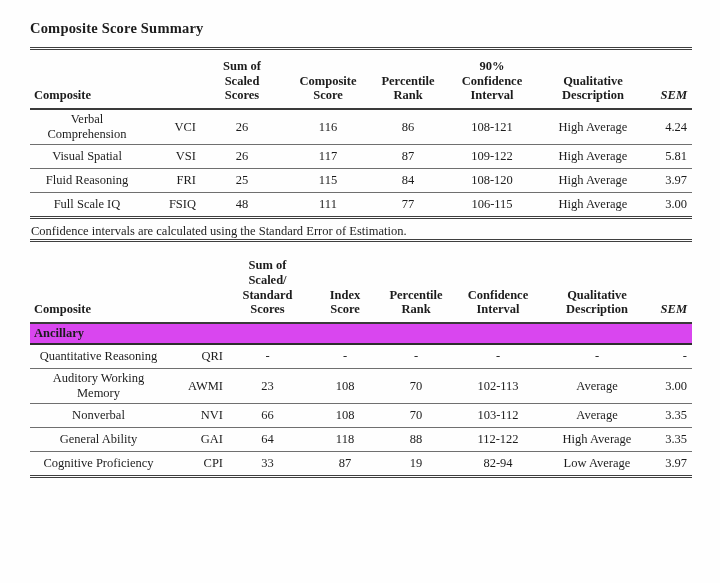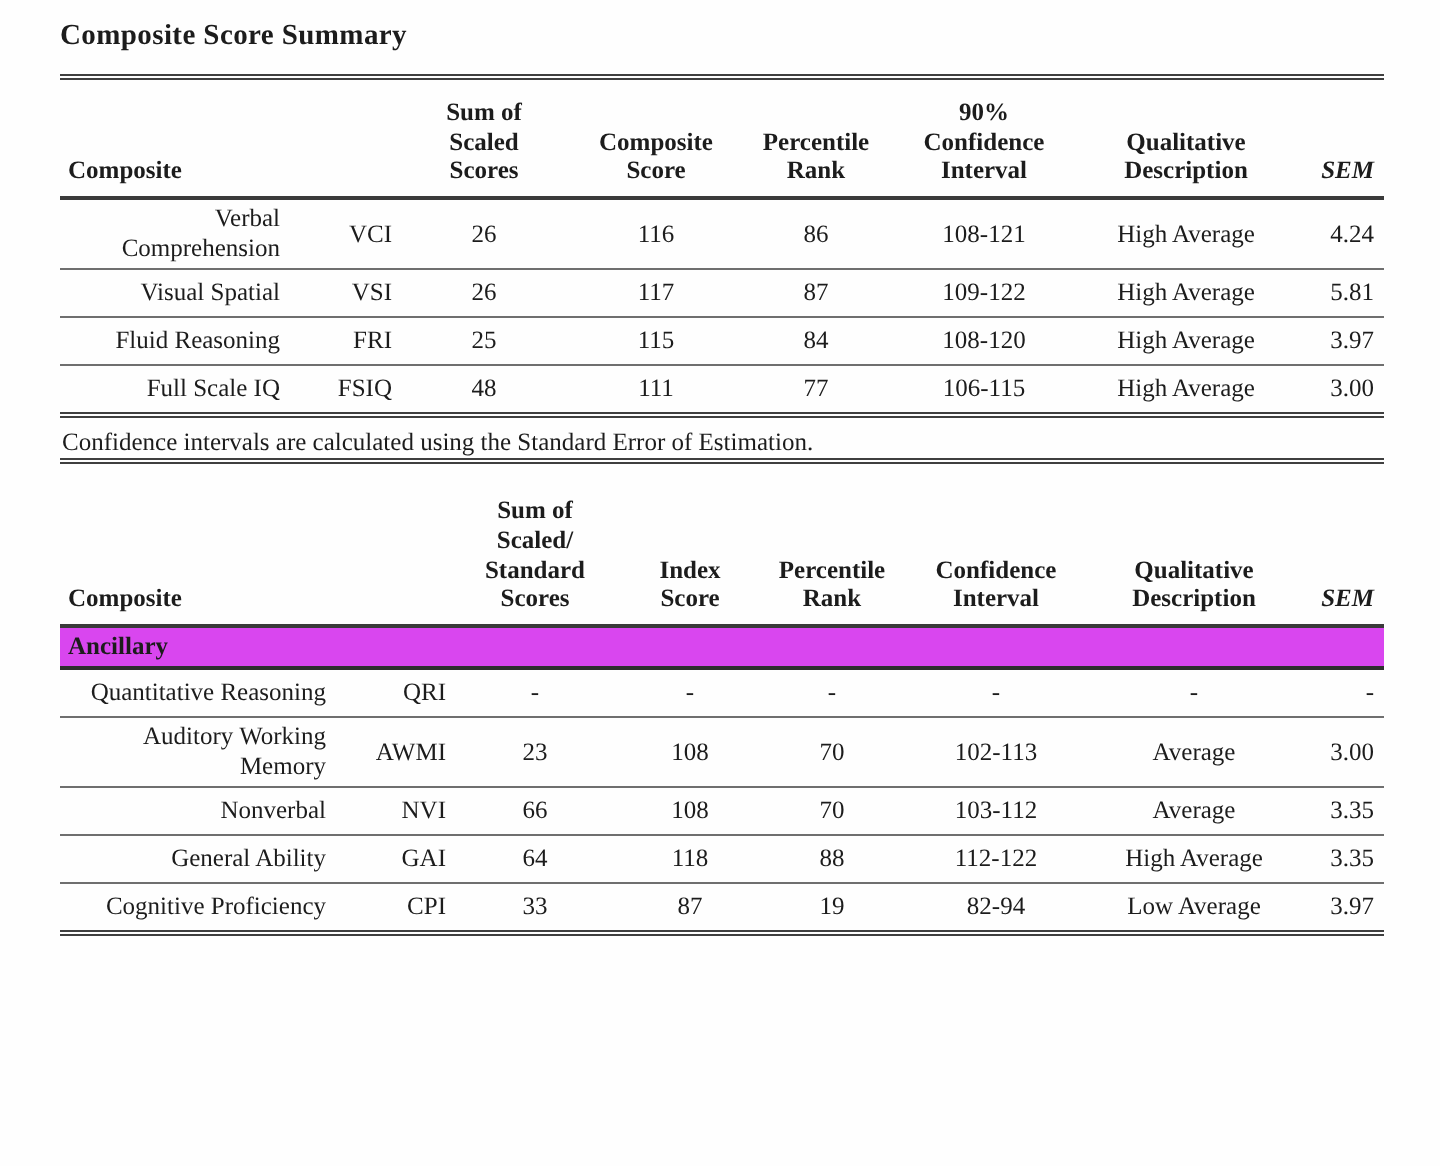--- a/index.html
+++ b/index.html
@@ -1,21 +1,21 @@
 <!DOCTYPE html>
 <html><head>
 <meta charset="utf-8">
 <style>
   html, body { margin:0; padding:0; }
   body {
     width:720px; height:583px; overflow:hidden;
     background:#fefefe; color:#1c1c1c;
     font-family:"Liberation Serif", serif;
   }
-  .page { padding:10px 28px 0 30px; filter: blur(0.3px); }
+  .page { padding:20px 28px 0 30px; filter: blur(0.3px); }
   .sec-title {
     font-size:14.5px; font-weight:bold; margin:0 0 10px 0;
     letter-spacing:0.2px;
   }
   .t2title { margin-top:42px; margin-bottom:9px; }
   table.score-table {
     border-collapse:collapse; table-layout:fixed; width:662px;
     border-top:3px double #3f3f3f; border-bottom:3px double #3f3f3f;
     font-size:12.5px;
   }
@@ -26,21 +26,21 @@
     line-height:1.18;
   }
   .t1 thead th { height:50px; }
   .t2 thead th { height:72px; }
   th.al { text-align:left; padding-left:4px; }
   th.sem { text-align:right; font-style:italic; padding-right:5px; }
   td {
     padding:2px 2px; text-align:center; vertical-align:middle;
     line-height:1.2; height:19px;
   }
-  td.name { text-align:right; padding-left:4px; }
+  td.name { text-align:center; padding-left:4px; }
   td.abbr { text-align:right; padding-left:6px; }
   td.sem  { text-align:right; padding-right:5px; }
   tr.rline td { border-top:1px solid #6f6f6f; }
   tr.band td {
     background:#d946ef; border-top:2px solid #2e2e2e;
     border-bottom:2px solid #2e2e2e; text-align:left; font-weight:bold;
     padding:2px 4px; height:15px; font-size:12.5px;
   }
   .footnote { font-size:12.5px; margin:5px 0 0 1px; }
 </style>

